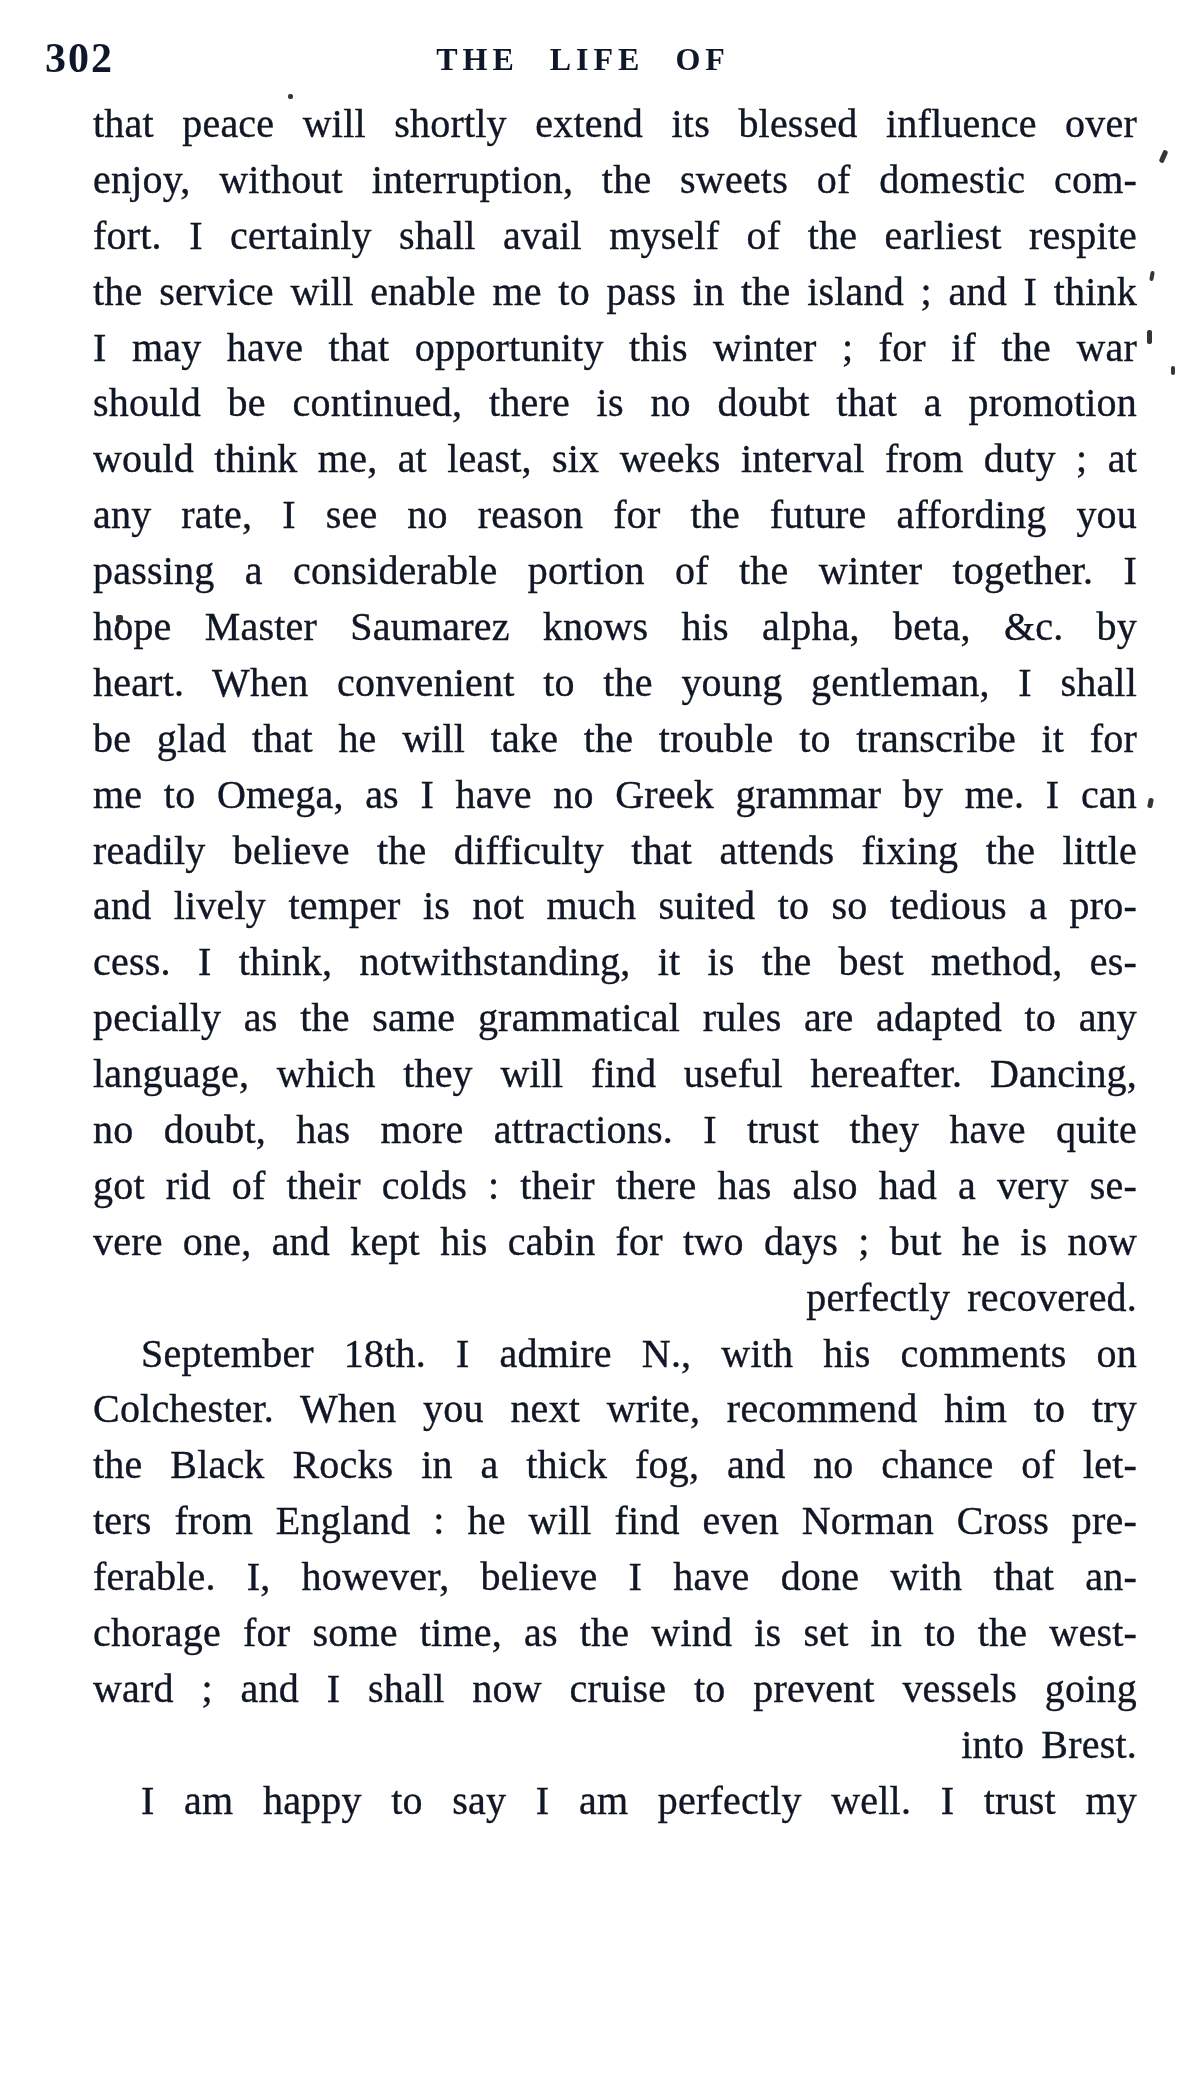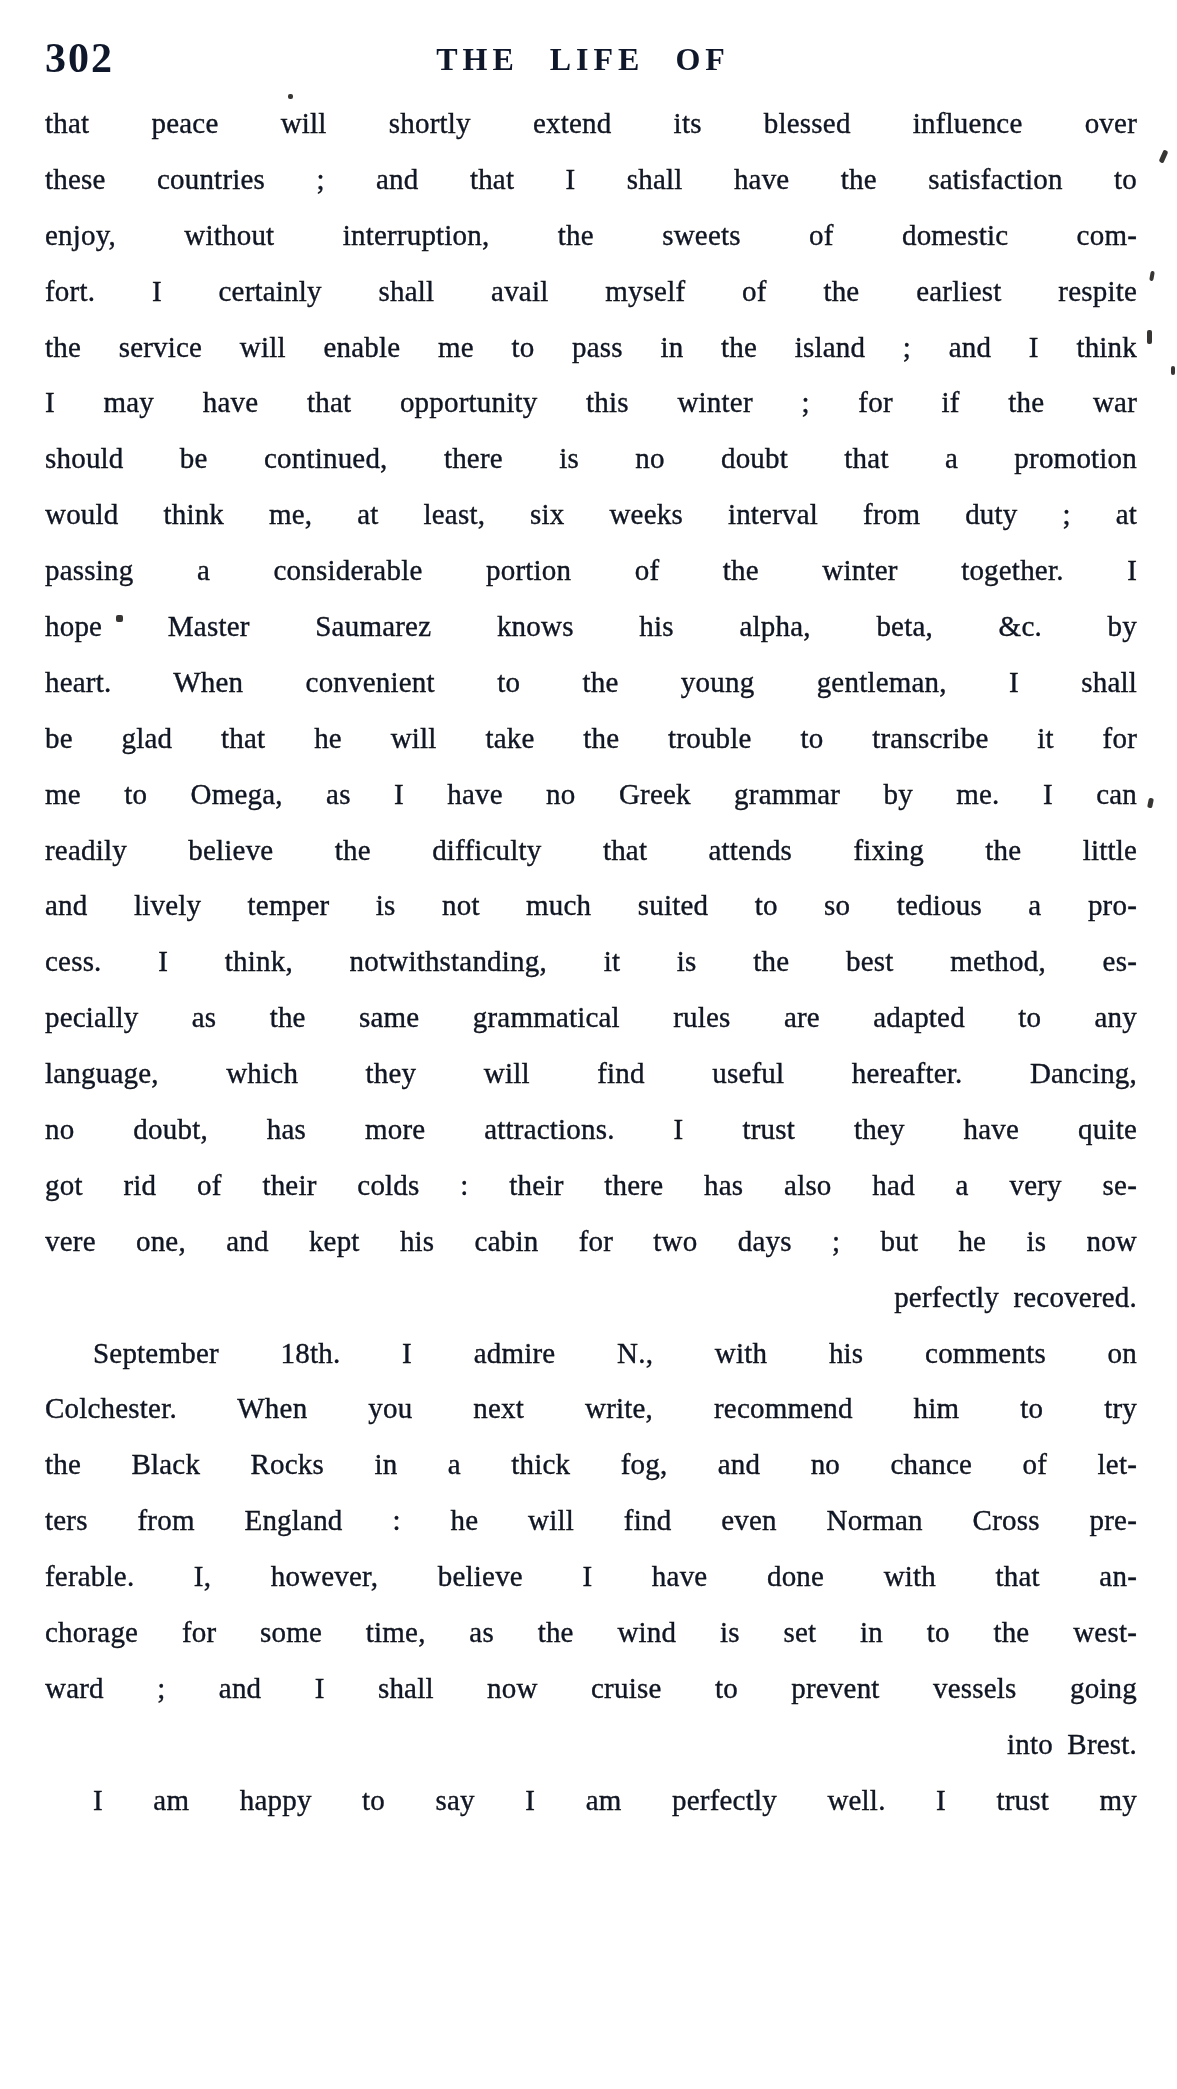--- a/index.html
+++ b/index.html
@@ -43,26 +43,27 @@
     letter-spacing: 5px;
     word-spacing: 18px;
   }
   .text-block {
     position: absolute;
     left: 45px;
     top: 96px;
     width: 1092px;
   }
   .text-line {
-    font-size: 29px;
+    font-size: 40px;
     line-height: 55.9px;
     height: 55.9px;
     overflow: hidden;
     text-align: justify;
     letter-spacing: 0.2px;
+    margin-left: 48px;
     -webkit-text-stroke: 0.35px #0d0c0a;
   }
   
   .text-line.justified::after {
     content: "";
     display: inline-block;
     width: 100%;
     height: 0;
   }
   .text-line.para-end {
@@ -84,27 +85,27 @@
 
 <div class="page">
 
   <div class="header">
     <div class="page-number">302</div>
     <div class="running-title">THE LIFE OF</div>
   </div>
 
   <div class="text-block" id="text-block">
       <div class="text-line justified">that peace will shortly extend its blessed influence over</div>
-      <div class="text-line justified">these countries ; and that I shall have the satisfaction to</div>
       <div class="text-line justified">enjoy, without interruption, the sweets of domestic com-</div>
       <div class="text-line justified">fort. I certainly shall avail myself of the earliest respite</div>
       <div class="text-line justified">the service will enable me to pass in the island ; and I think</div>
       <div class="text-line justified">I may have that opportunity this winter ; for if the war</div>
       <div class="text-line justified">should be continued, there is no doubt that a promotion</div>
       <div class="text-line justified">would think me, at least, six weeks interval from duty ; at</div>
+      <div class="text-line justified">any rate, I see no reason for the future affording you</div>
       <div class="text-line justified">passing a considerable portion of the winter together. I</div>
       <div class="text-line justified">hope Master Saumarez knows his alpha, beta, &amp;c. by</div>
       <div class="text-line justified">heart. When convenient to the young gentleman, I shall</div>
       <div class="text-line justified">be glad that he will take the trouble to transcribe it for</div>
       <div class="text-line justified">me to Omega, as I have no Greek grammar by me. I can</div>
       <div class="text-line justified">readily believe the difficulty that attends fixing the little</div>
       <div class="text-line justified">and lively temper is not much suited to so tedious a pro-</div>
       <div class="text-line justified">cess. I think, notwithstanding, it is the best method, es-</div>
       <div class="text-line justified">pecially as the same grammatical rules are adapted to any</div>
       <div class="text-line justified">language, which they will find useful hereafter. Dancing,</div>

